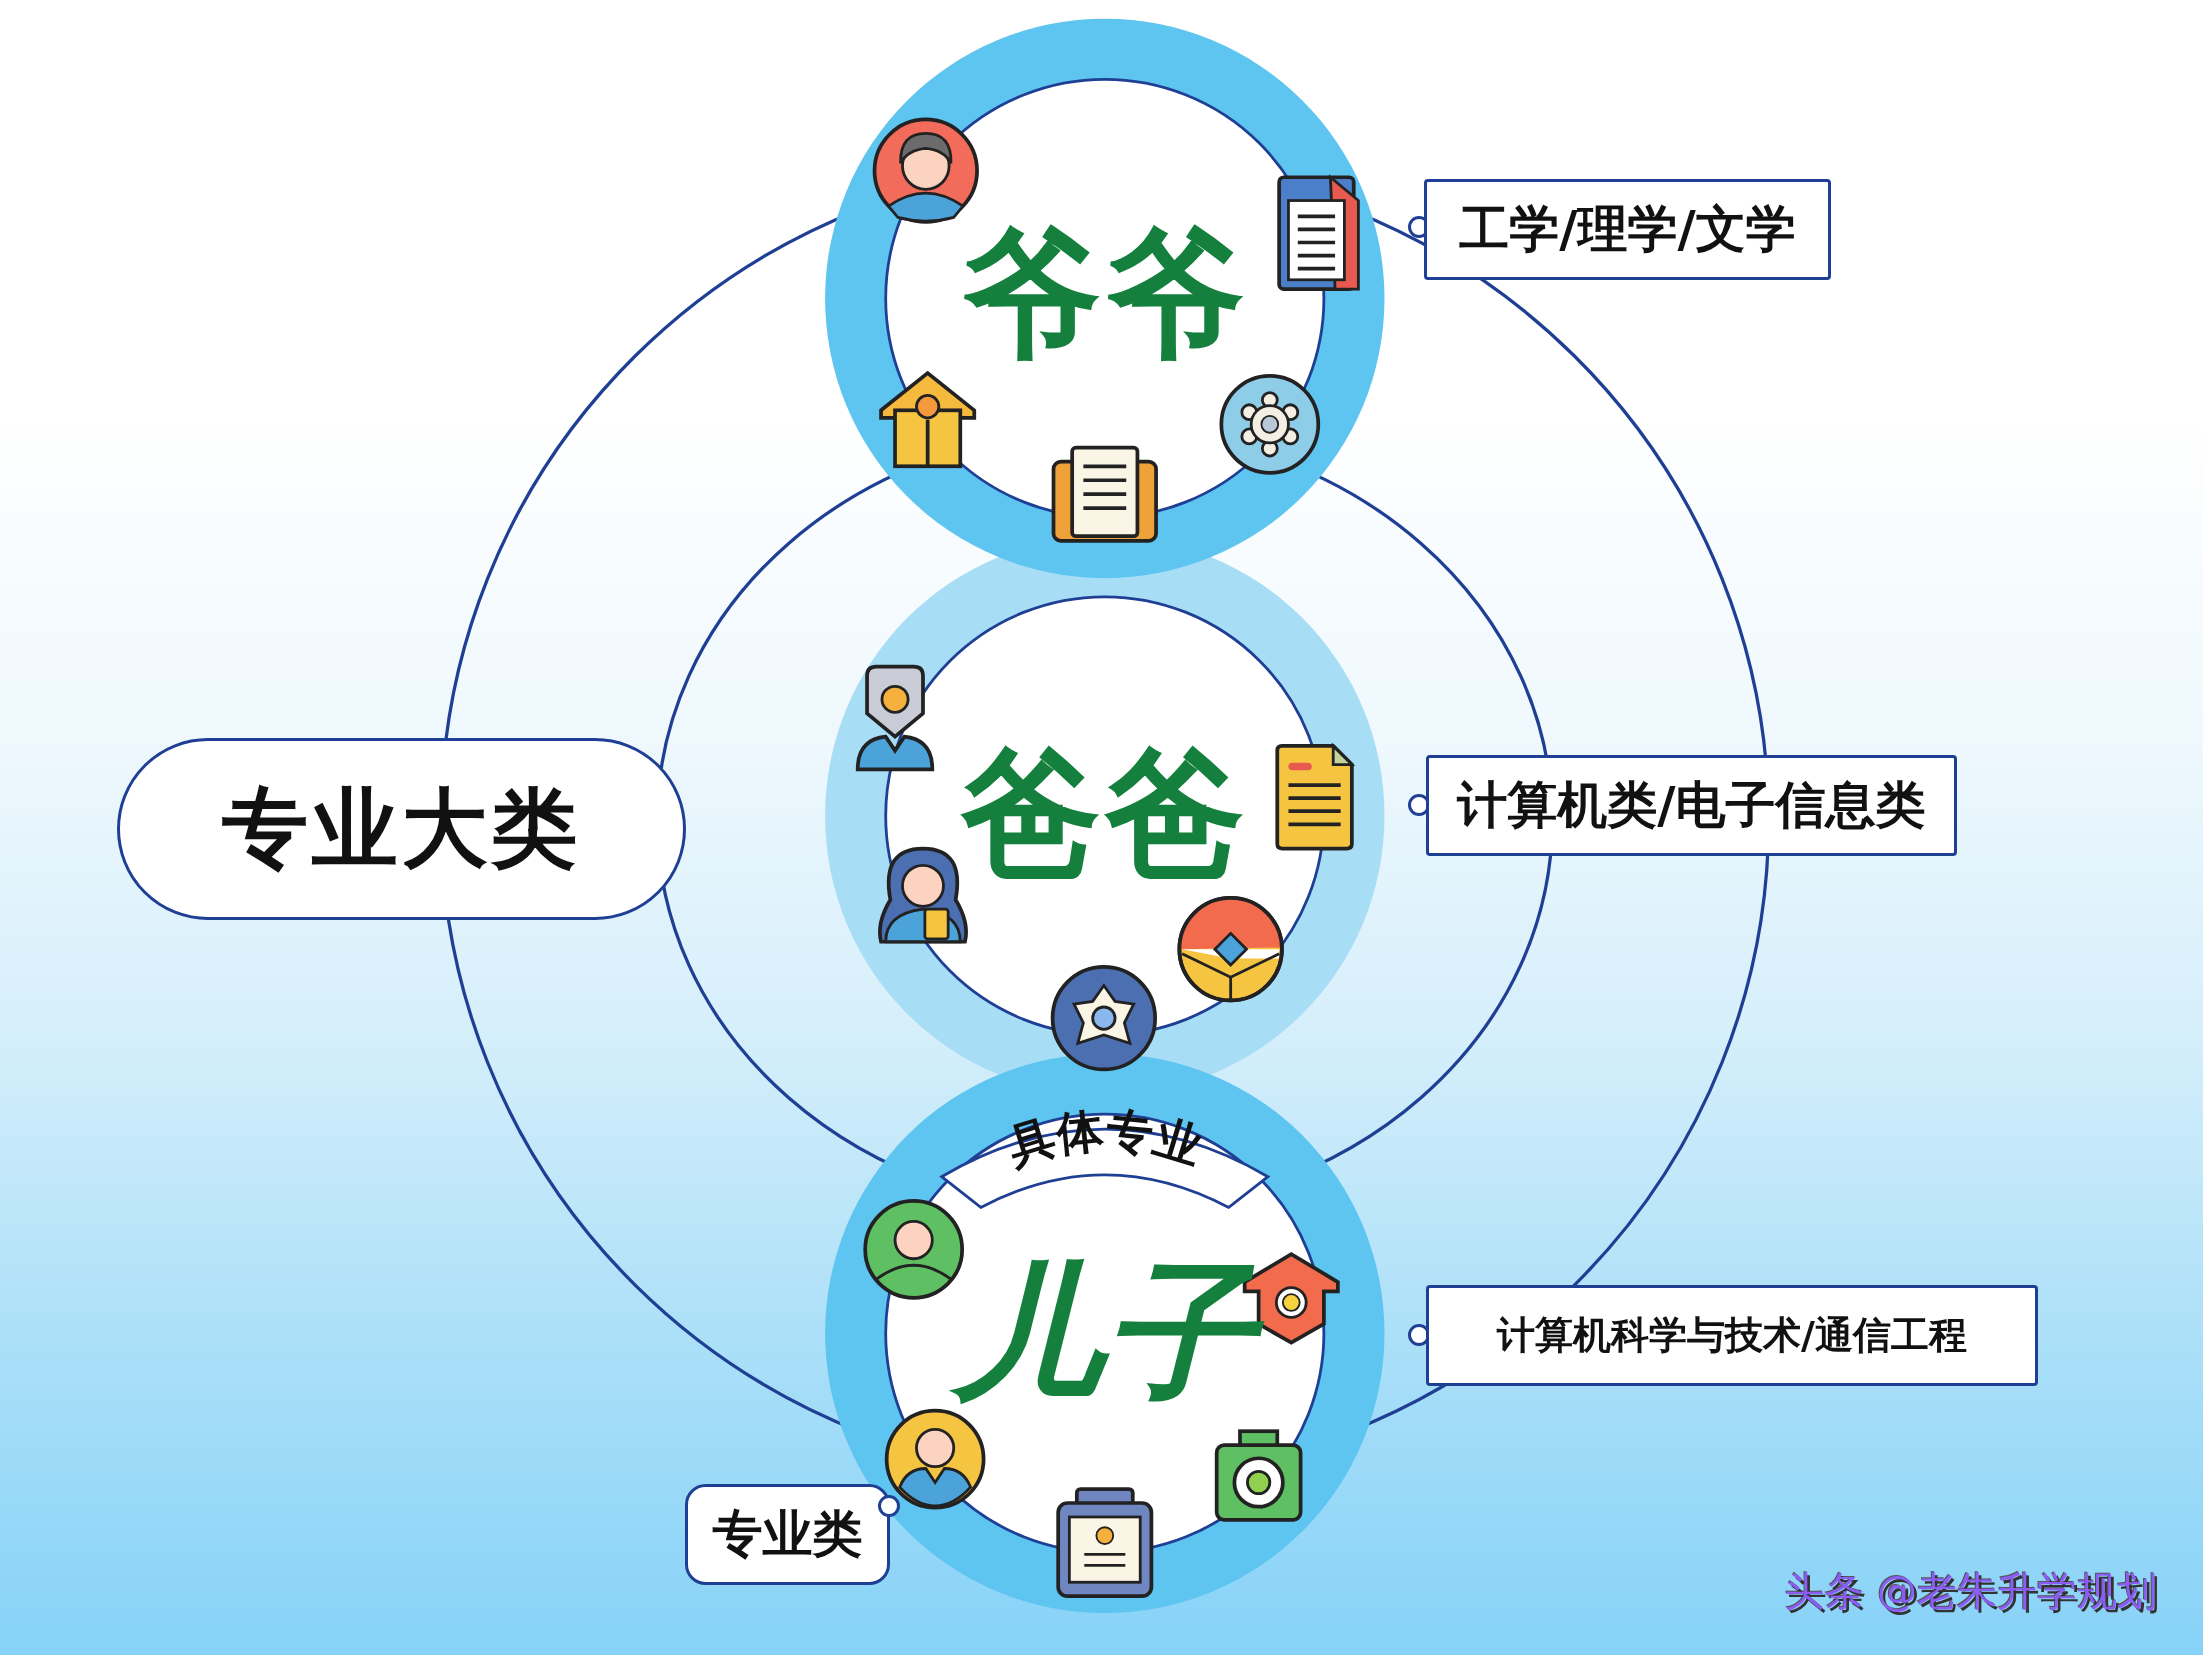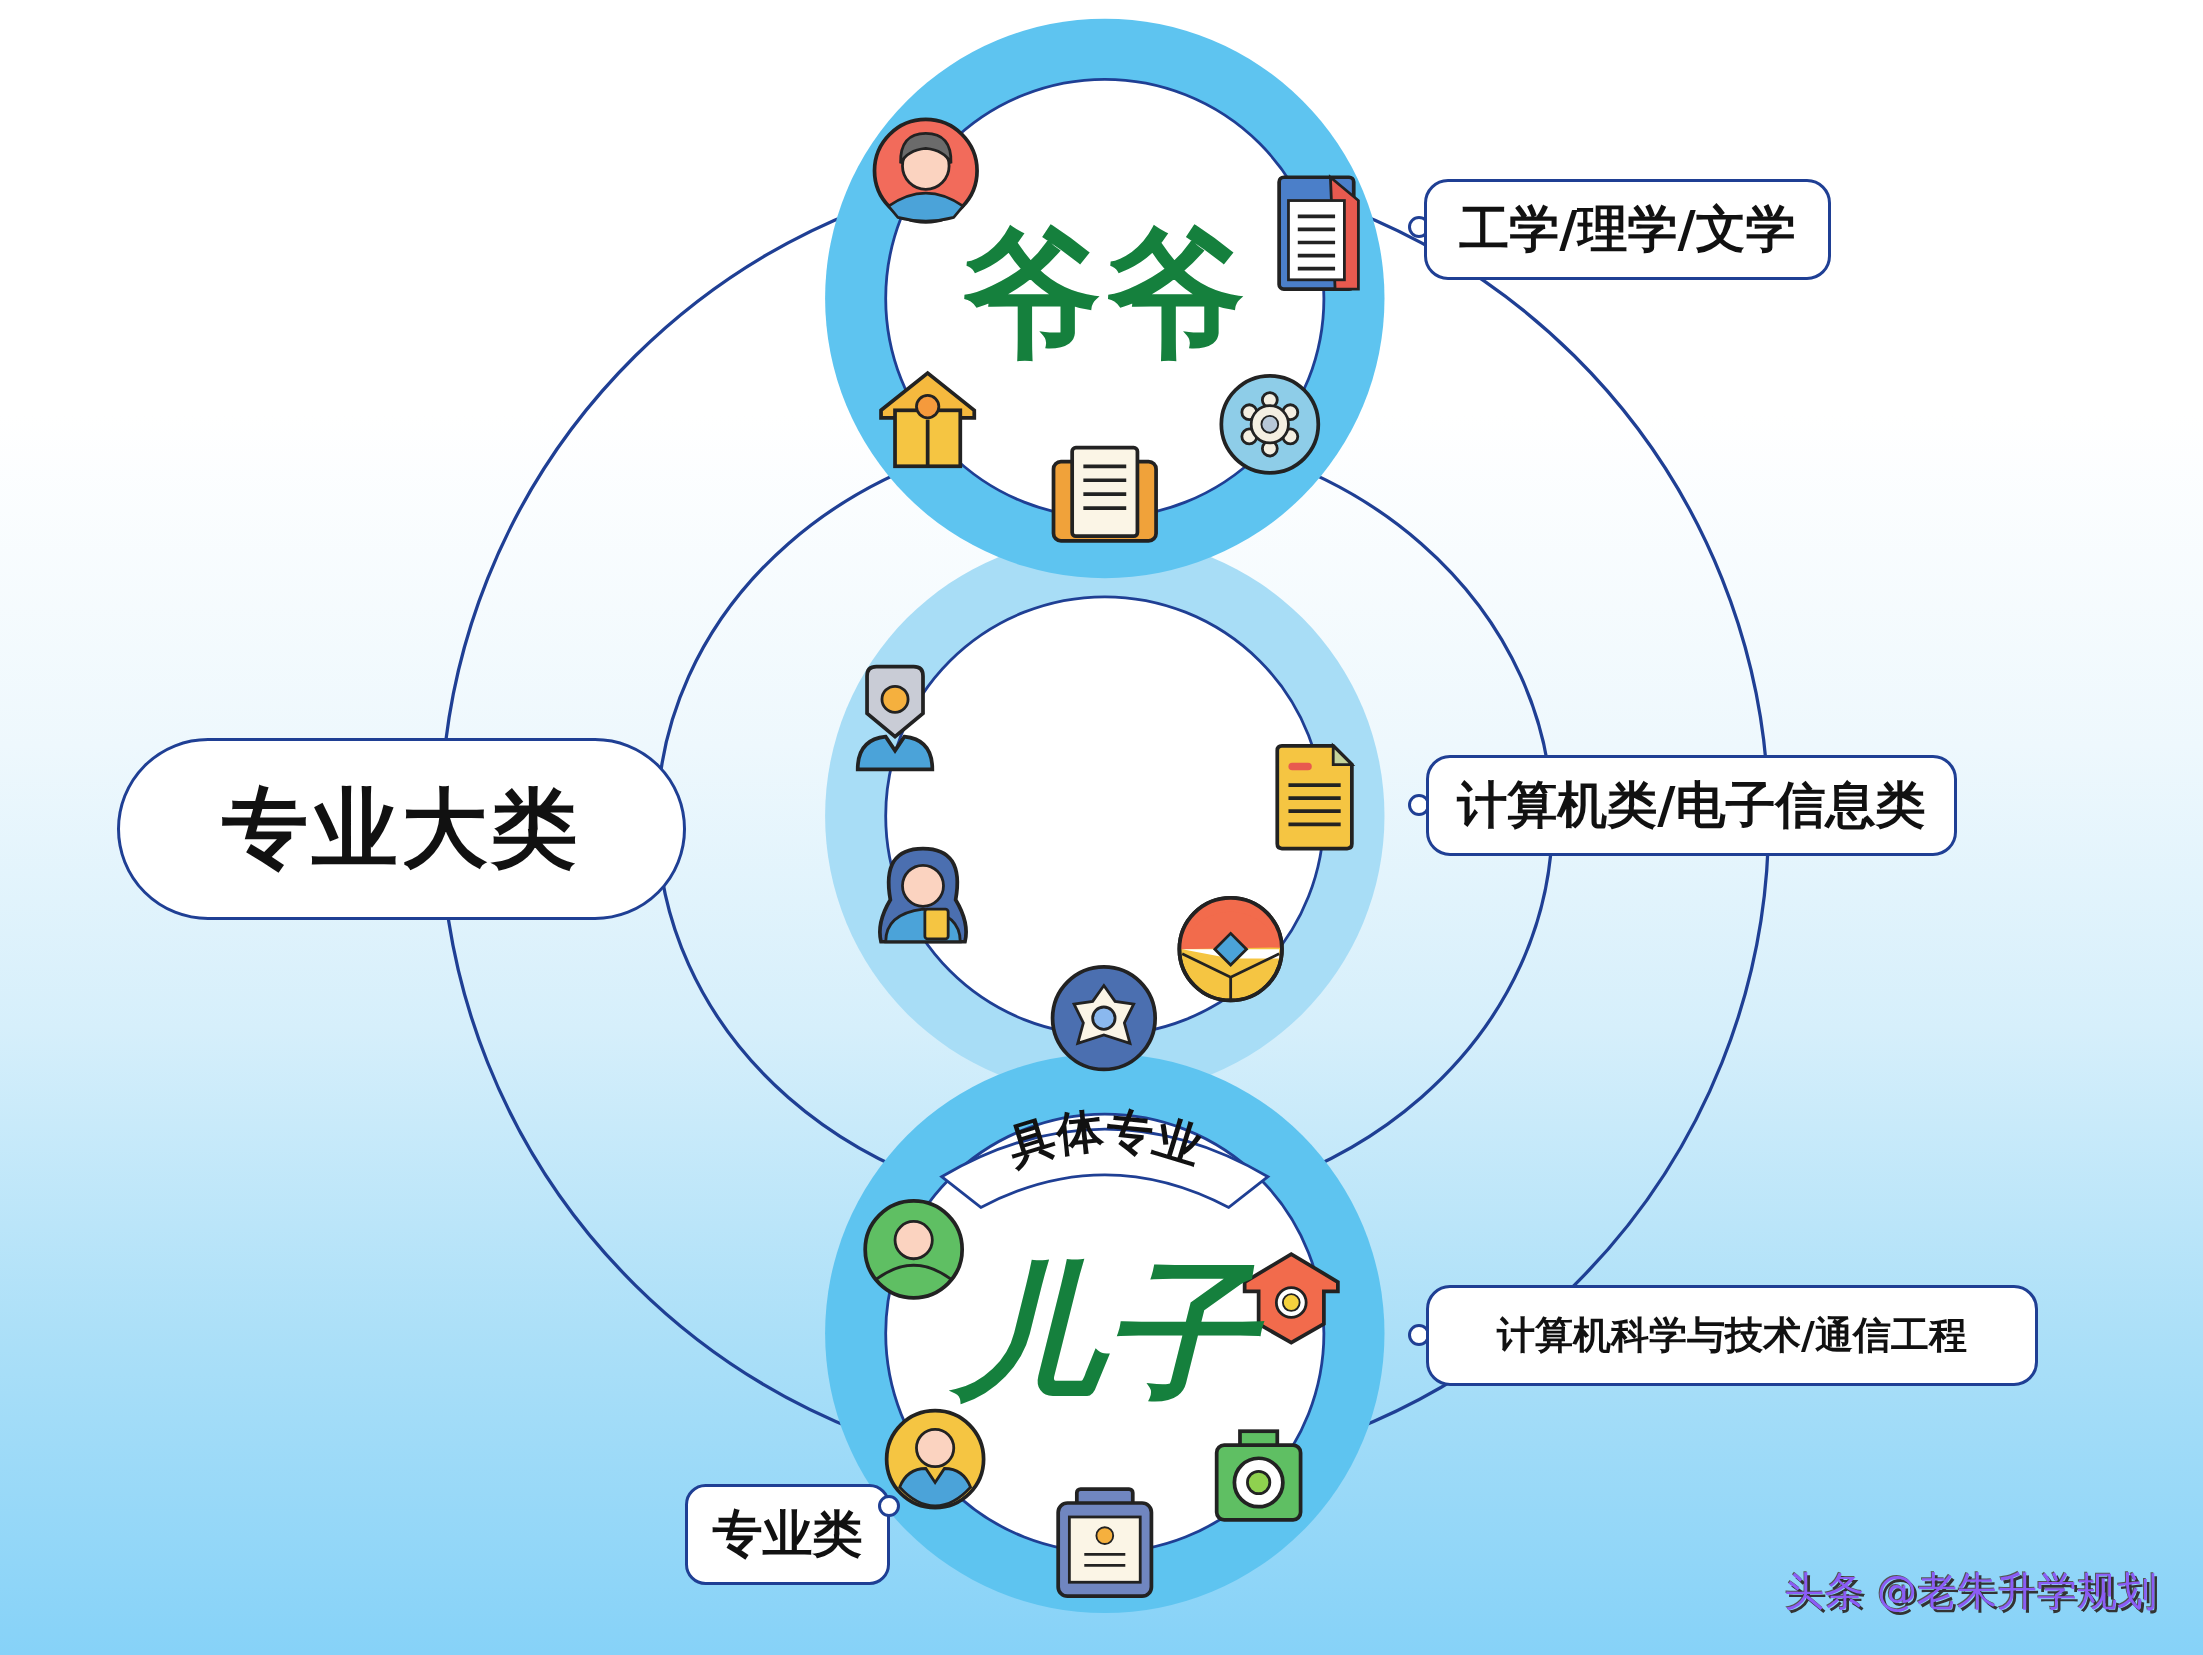--- a/index.html
+++ b/index.html
@@ -3,21 +3,21 @@
 <meta charset="utf-8">
 <style>
   html, body { margin: 0; padding: 0; }
   body {
     width: 2204px; height: 1656px; overflow: hidden; position: relative;
     font-family: "DejaVu Sans", "Liberation Sans", sans-serif;
     background: linear-gradient(180deg, #ffffff 0%, #ffffff 25%, #eef8fd 45%, #d6effb 62%, #ade0f8 80%, #86d2f8 100%);
   }
   #stage { position: absolute; left: 0; top: 0; width: 2204px; height: 1656px; }
   .label-box {
-    position: absolute; background: #ffffff; border: 3.7px solid #1f3f94; border-radius: 24px;
+    position: absolute; background: #ffffff; border: 3.7px solid #1f3f94; border-radius: 4px;
     display: flex; align-items: center; justify-content: center; box-sizing: border-box;
     color: #111; font-weight: bold; white-space: nowrap;
   }
   .connector-dot {
     position: absolute; width: 22.4px; height: 22.4px; border-radius: 50%;
     background: #fff; border: 3.7px solid #1f3f94; box-sizing: border-box;
   }
   .center-title {
     position: absolute; transform: translate(-50%, -50%); font-weight: bold; color: #15803d;
     white-space: nowrap; letter-spacing: 3.7px;
@@ -176,20 +176,21 @@
     <rect x="0" y="15" width="100" height="100" rx="10" fill="#7086c0" stroke="#222" stroke-width="4"></rect>
     <rect x="12" y="30" width="76" height="70" fill="#fbf5e6" stroke="#222" stroke-width="3"></rect>
     <circle cx="50" cy="50" r="9" fill="#f5b03e" stroke="#222" stroke-width="2"></circle>
     <line x1="28" y1="70" x2="72" y2="70" stroke="#222" stroke-width="3"></line>
     <line x1="28" y1="82" x2="72" y2="82" stroke="#222" stroke-width="3"></line>
   </g>
 </svg>
 
 
 <div class="center-title" style="left:1105px; top:296px; font-size:140px;">爷爷</div>
+<div class="center-title" style="left:1105px; top:816px; font-size:140px;">爸爸</div>
 <div class="center-title" style="left:1105px; top:1335px; font-size:149px;font-style:italic;">儿子</div>
 
 
 <div class="label-box" style="left:117px; top:738px; width:569px; height:182px; border-radius:93px; font-size:86px; letter-spacing:3.7px;align-items:center;">
   <span>专业大类</span>
 </div>
 
 
 <div class="connector-dot" style="left:1408px; top:216px;"></div>
 <div class="label-box" style="left:1424px; top:179px; width:407px; height:101px; font-size:50px;">

